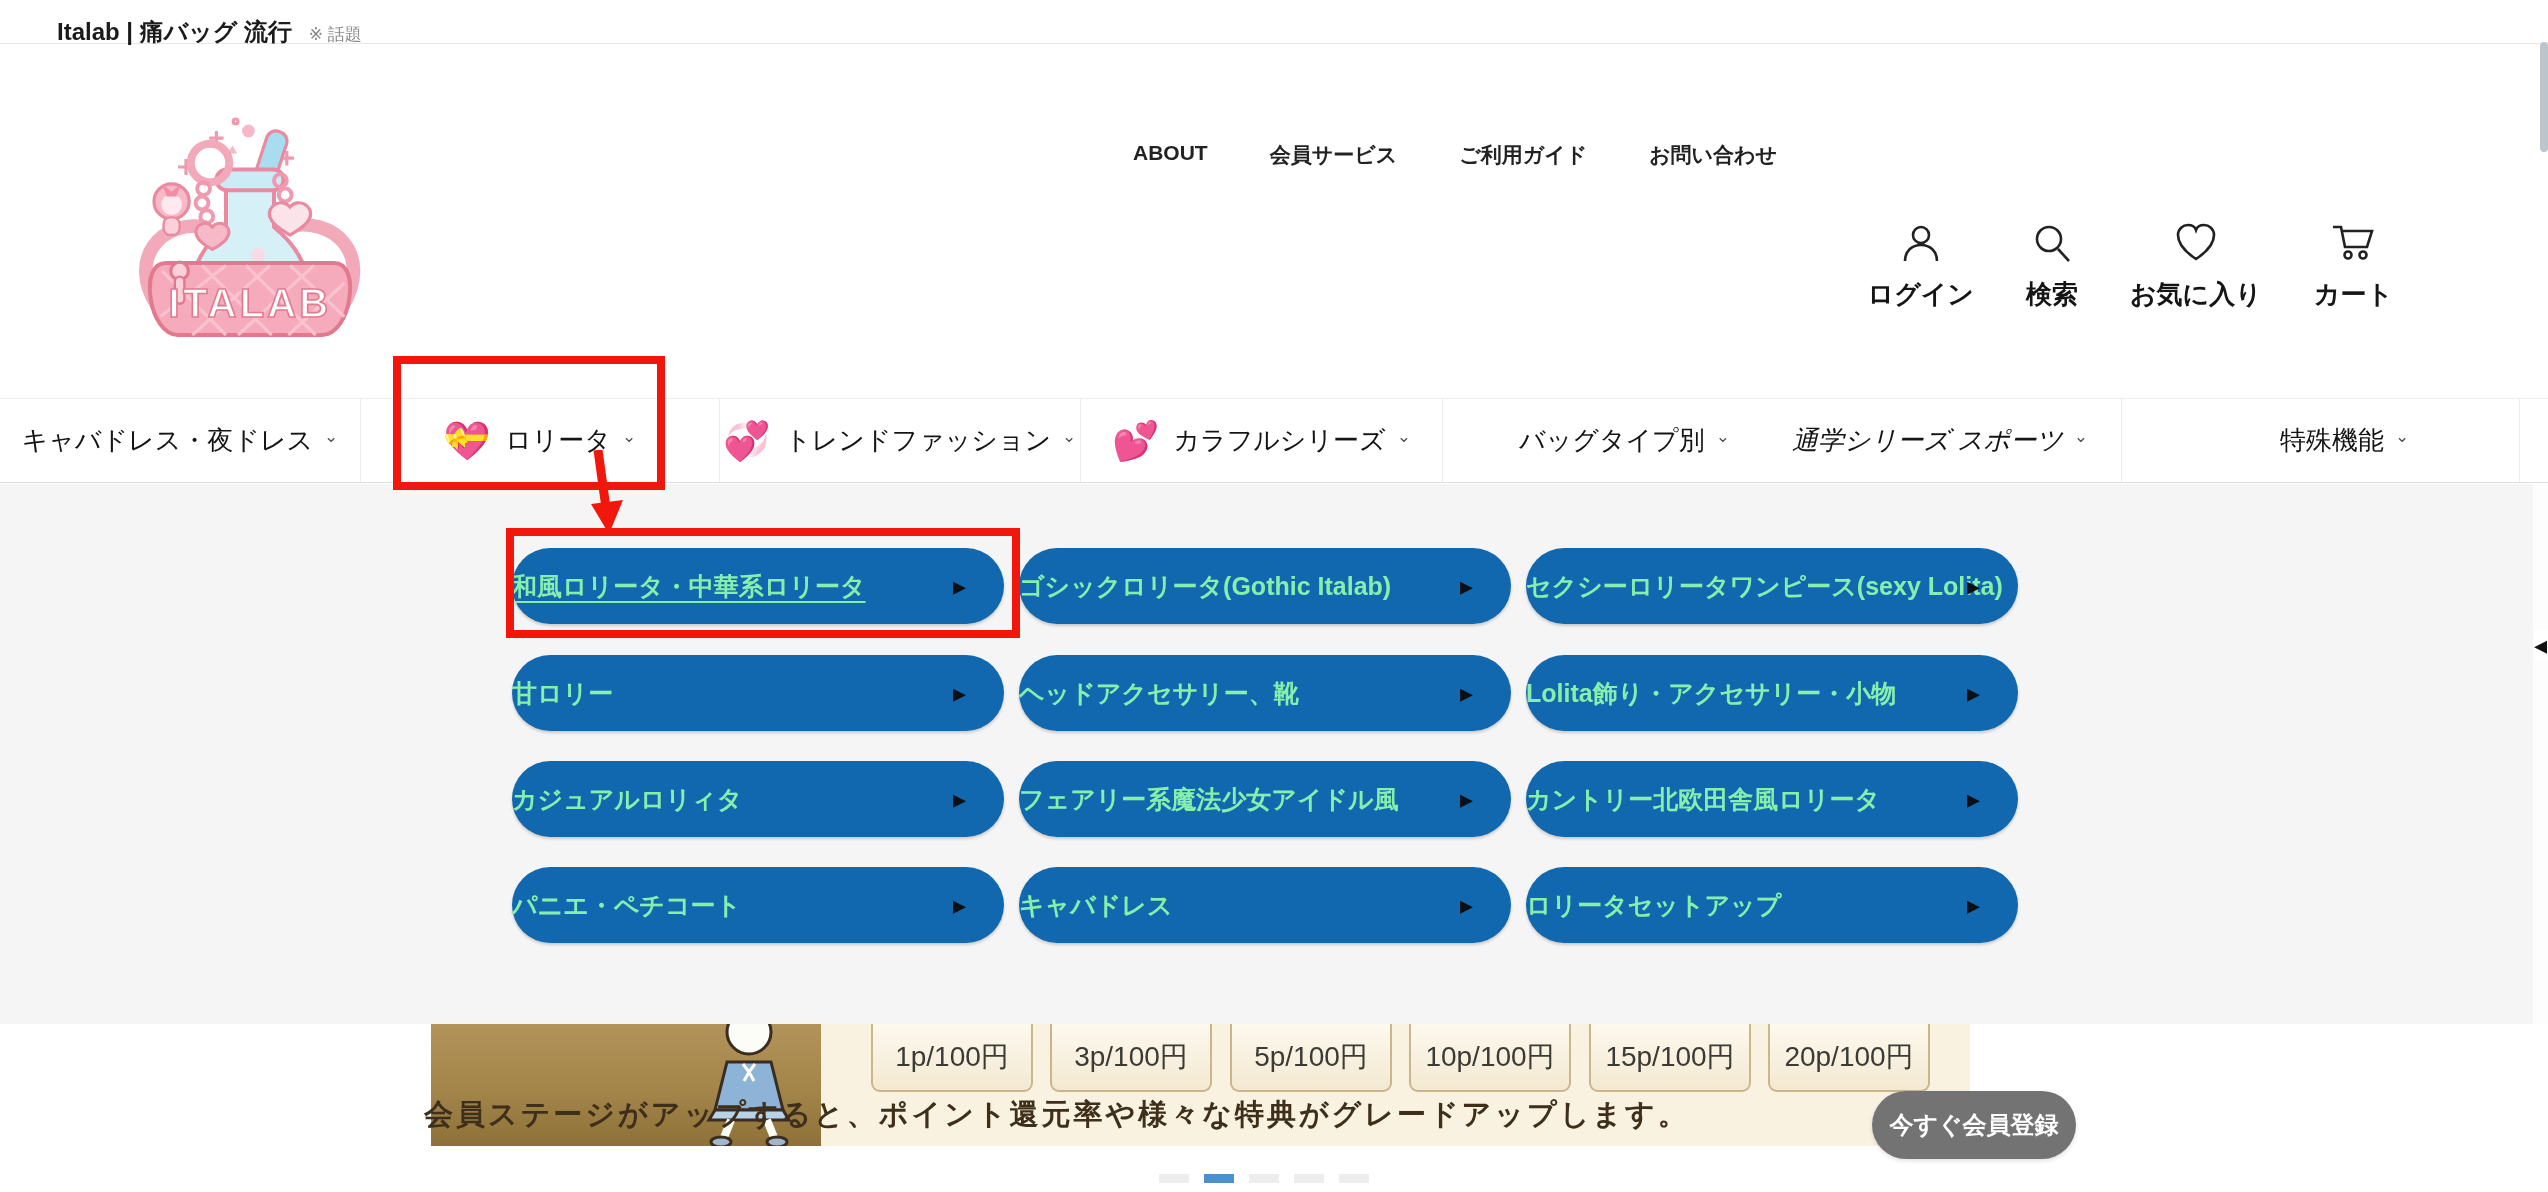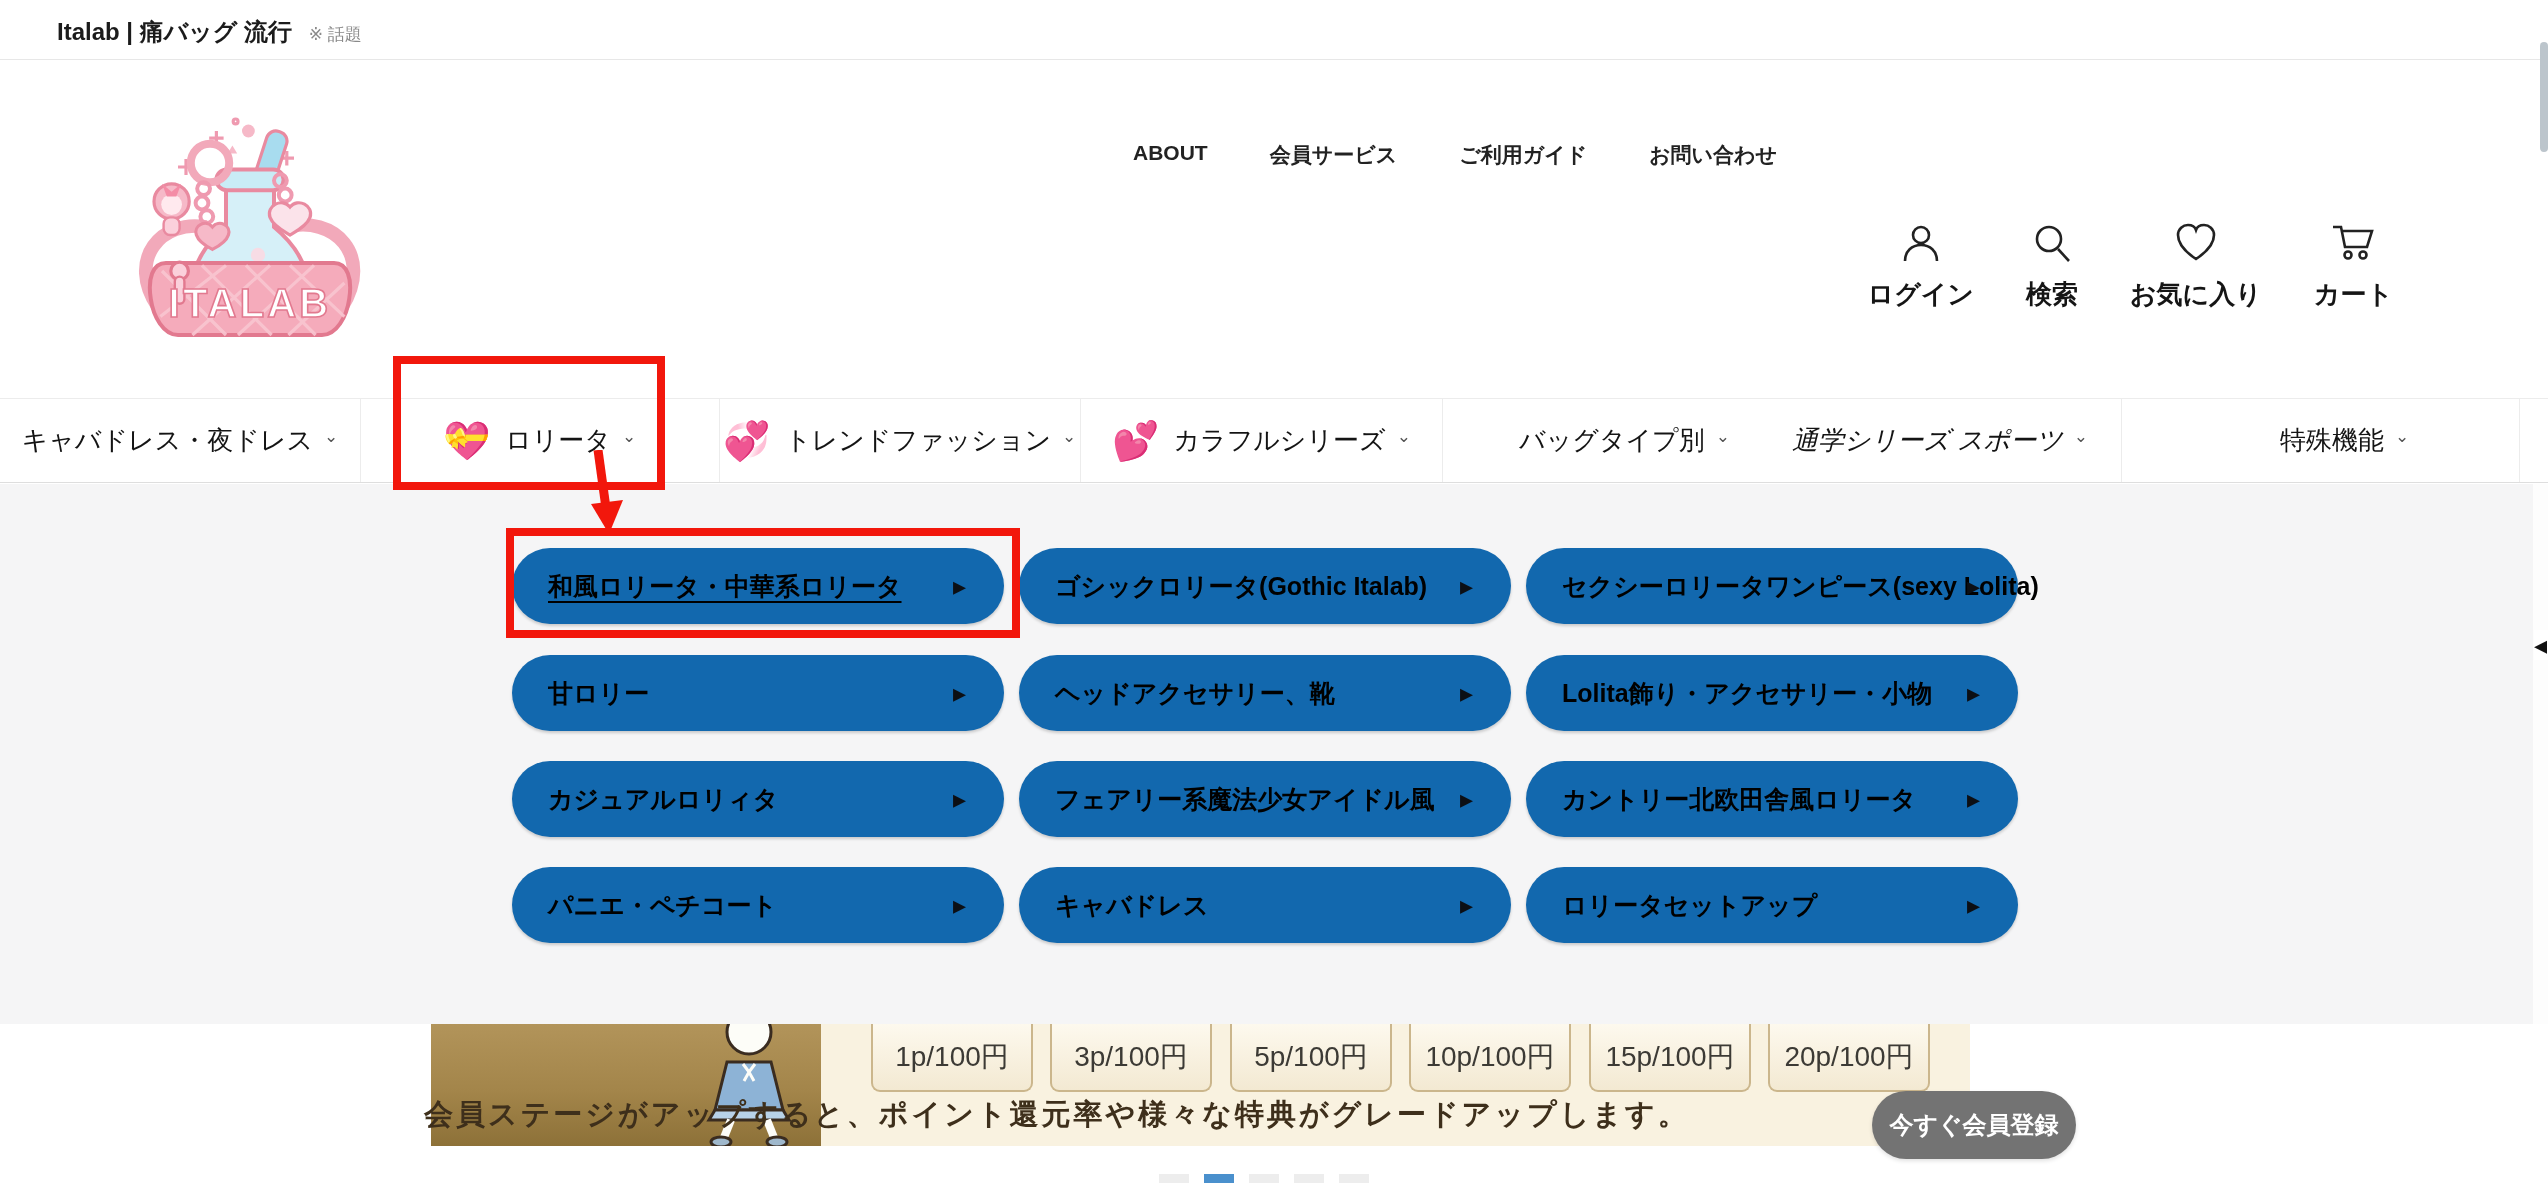--- a/index.html
+++ b/index.html
@@ -1,20 +1,20 @@
 <!DOCTYPE html>
 <html><head>
 <meta charset="utf-8">
 <style>
   * { margin:0; padding:0; box-sizing:border-box; }
   body { background:#fff; font-family:"Liberation Sans","DejaVu Sans",sans-serif; }
   .stage { position:relative; width:2548px; height:1192px; overflow:hidden; background:#fff; }
 
   
-  .topbar { position:absolute; left:0; top:0; width:2548px; height:60px; background:#fff; border-bottom:1px solid #e7e7e7;text-decoration:underline; }
+  .topbar { position:absolute; left:0; top:0; width:2548px; height:44px; background:#fff; border-bottom:1px solid #e7e7e7;text-decoration:underline; }
   .topbar-title { position:absolute; left:57px; top:16px; font-size:24px; font-weight:700; color:#1b1b1b; }
   .topbar-note { font-size:17px; font-weight:400; color:#8a8a8a; margin-left:10px; }
 
   
   .header { position:absolute; left:0; top:61px; width:2548px; height:337px; background:#fff; }
   .logo { position:absolute; left:130px; top:20px; width:240px; height:300px; cursor:pointer; }
   .hnav { position:absolute; left:1133px; top:80px; display:flex; gap:62px; }
   .hnav-link { font-size:21px; font-weight:700; color:#222; cursor:pointer; white-space:nowrap; }
   .actions { position:absolute; right:155px; top:160px; display:flex; gap:52px; }
   .action { display:flex; flex-direction:column; align-items:center; cursor:pointer; }
@@ -26,21 +26,21 @@
   .nav-cell { position:absolute; top:0; height:83px; display:flex; align-items:center; justify-content:center; border-right:1px solid #ececec; cursor:pointer; background:#fff; }
   .nav-emoji { font-size:38px; margin-right:14px; line-height:1; }
   .nav-label { font-size:26px; font-weight:500; color:#141414; white-space:nowrap; }
   .nav-chev { font-size:17px; color:#555; margin-left:11px; transform:translateY(-4px); }
 
   
   .dropdown { position:absolute; left:0; top:484px; width:2533px; height:540px; background:#f5f5f6; }
   .edge-strip { position:absolute; left:2533px; top:484px; width:15px; height:540px; background:#fdfdfd; }
   .carousel-prev { position:absolute; left:2534px; top:630px; width:14px; height:30px; color:#111; font-size:26px; line-height:30px; cursor:pointer; background:#fff; }
   .pill { position:absolute; width:492px; height:76px; background:#1268ae; border-radius:38px; display:flex; align-items:center; cursor:pointer; box-shadow:0 2px 3px rgba(0,0,0,0.18); }
-  .pill-label { color:#000000; font-size:25px; font-weight:700; margin-left:36px; white-space:nowrap; }
+  .pill-label { color:#86efac; font-size:25px; font-weight:700; white-space:nowrap; }
   .pill-label.underlined { text-decoration:underline; text-underline-offset:6px; }
   .pill-arrow { position:absolute; right:38px; color:#0c0f14; font-size:26px; line-height:1; }
 
   
   .red-rect { position:absolute; border:8px solid #f2170c; background:transparent; z-index:40; pointer-events:none; }
   .red-arrow { position:absolute; z-index:41; pointer-events:none; }
 
   
   .banner { position:absolute; left:431px; top:1024px; width:1666px; height:122px; cursor:pointer; }
   .banner-left { position:absolute; left:0; top:0; width:390px; height:122px; background:linear-gradient(180deg,#b2945a 0%,#a3854a 55%,#8d7138 100%); overflow:hidden; }

